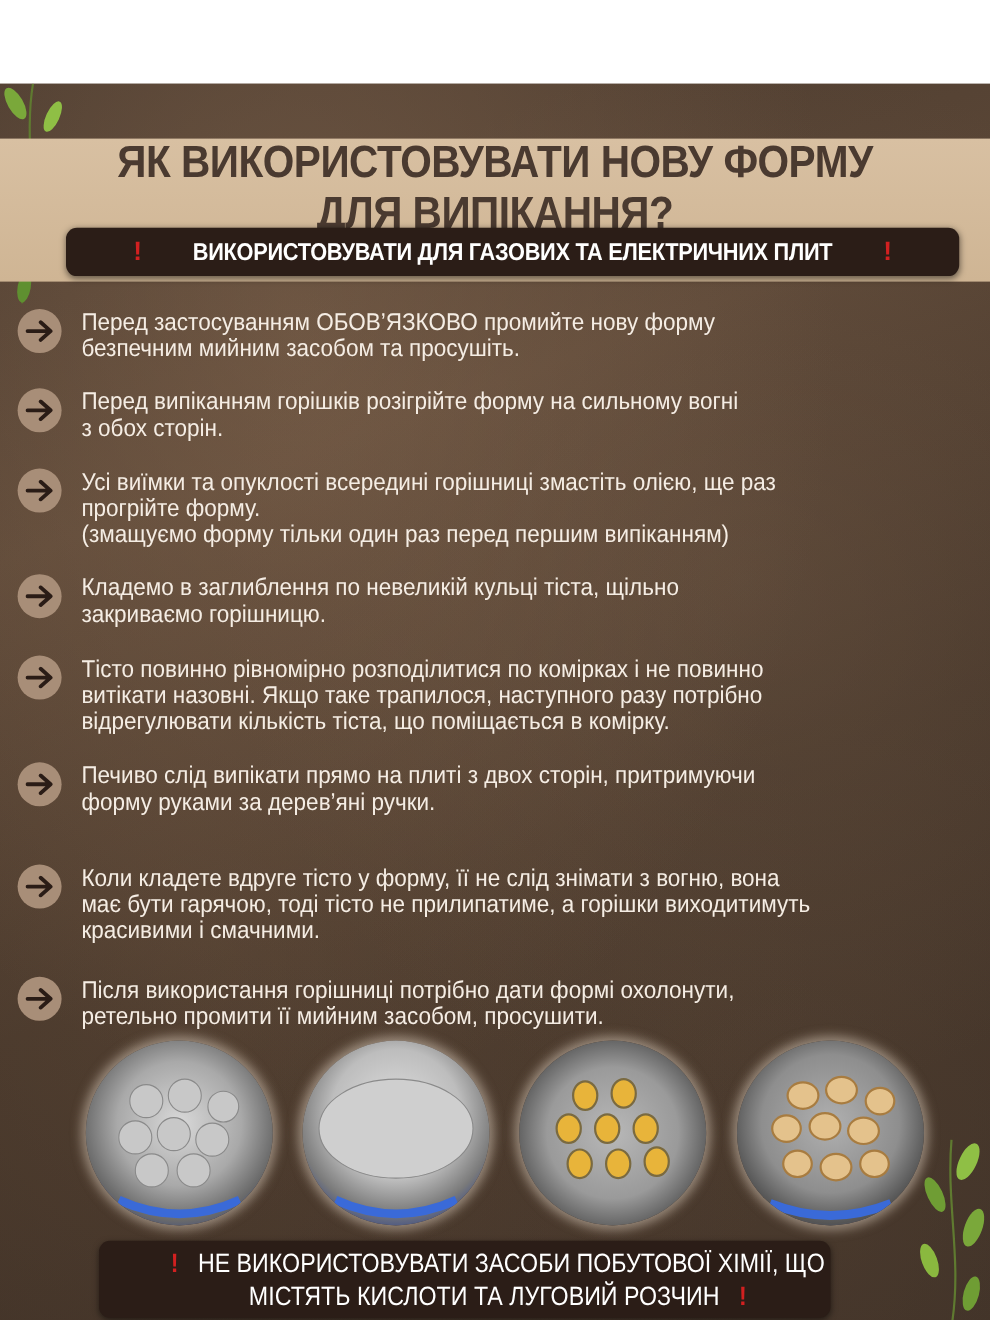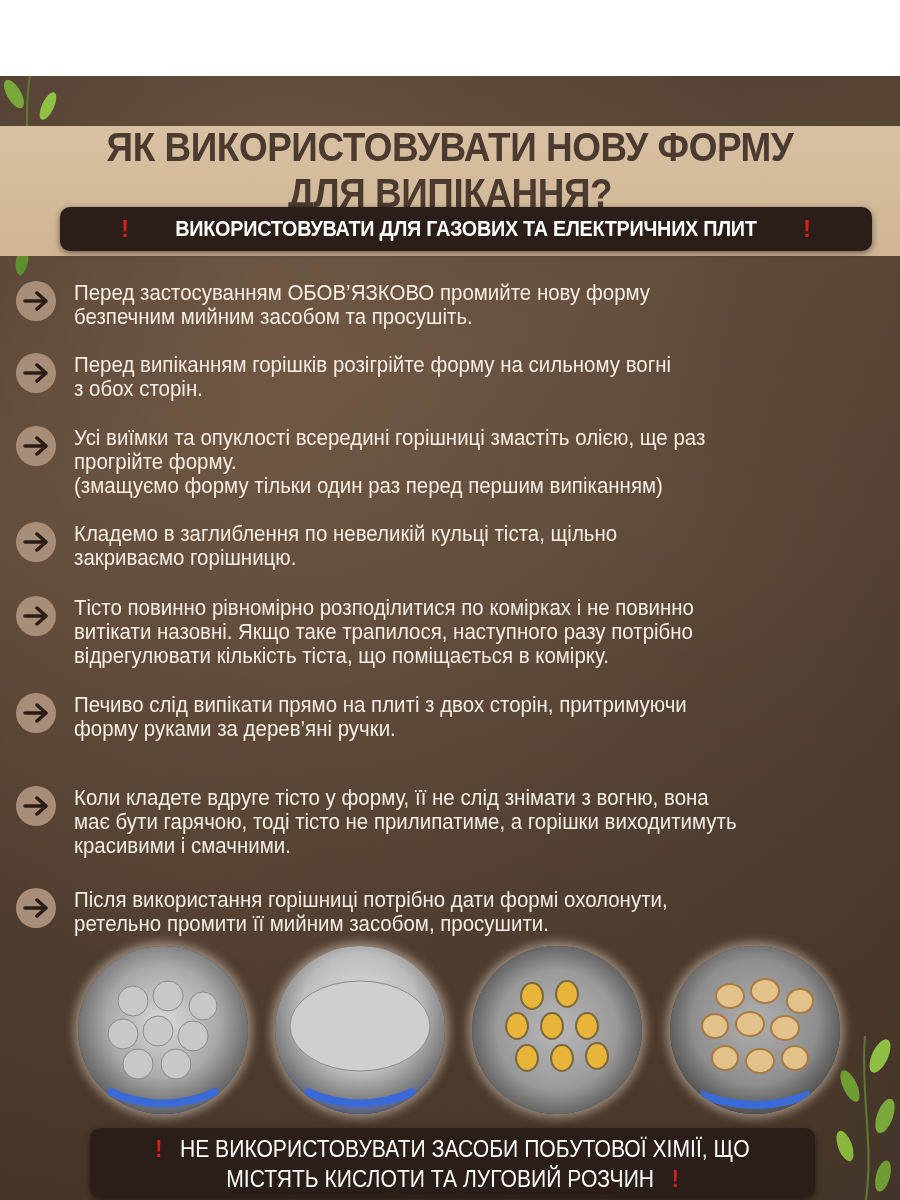--- a/index.html
+++ b/index.html
@@ -21,21 +21,21 @@
     background:#2b1d17;display:flex;align-items:center;justify-content:center;gap:14px;
     box-shadow:0 2px 6px rgba(0,0,0,0.5);}
   .warn-top .txt{color:#ffffff;font-weight:bold;font-size:22px;letter-spacing:-0.3px;transform:scaleX(0.9);white-space:nowrap;}
   .excl{color:#d22020;font-weight:bold;font-size:24px;}
   .item{position:absolute;left:16px;display:flex;align-items:flex-start;}
   .arrow{width:40px;height:40px;border-radius:50%;background:#a88e78;flex:0 0 40px;display:flex;align-items:center;justify-content:center;margin-right:18px;}
   .item-text{color:#f5ede4;font-size:22px;line-height:24px;white-space:pre-line;transform-origin:left top;transform:scaleX(0.93);width:880px;}
   .photos{position:absolute;left:70px;top:870px;width:780px;height:170px;}
   .oval{position:absolute;top:0;width:170px;height:168px;border-radius:50%;
     box-shadow:0 0 10px 4px rgba(220,205,190,0.55);overflow:hidden;}
-  .warn-bottom{position:absolute;left:90px;top:1052px;width:725px;height:70px;border-radius:10px;background:#2b1d17;
+  .warn-bottom{position:absolute;left:90px;top:1052px;width:665px;height:70px;border-radius:10px;background:#2b1d17;
     box-shadow:0 2px 6px rgba(0,0,0,0.5);}
   .wb-line{position:absolute;left:0;width:725px;text-align:center;color:#fff;font-size:24px;line-height:30px;transform:scaleX(0.88);white-space:nowrap;}
   .leaf{position:absolute;}
 </style>
 </head>
 <body>
 
 <div class="poster">
 
   <svg class="leaf" style="left:0;top:0" width="70" height="200" viewBox="0 0 70 200">

